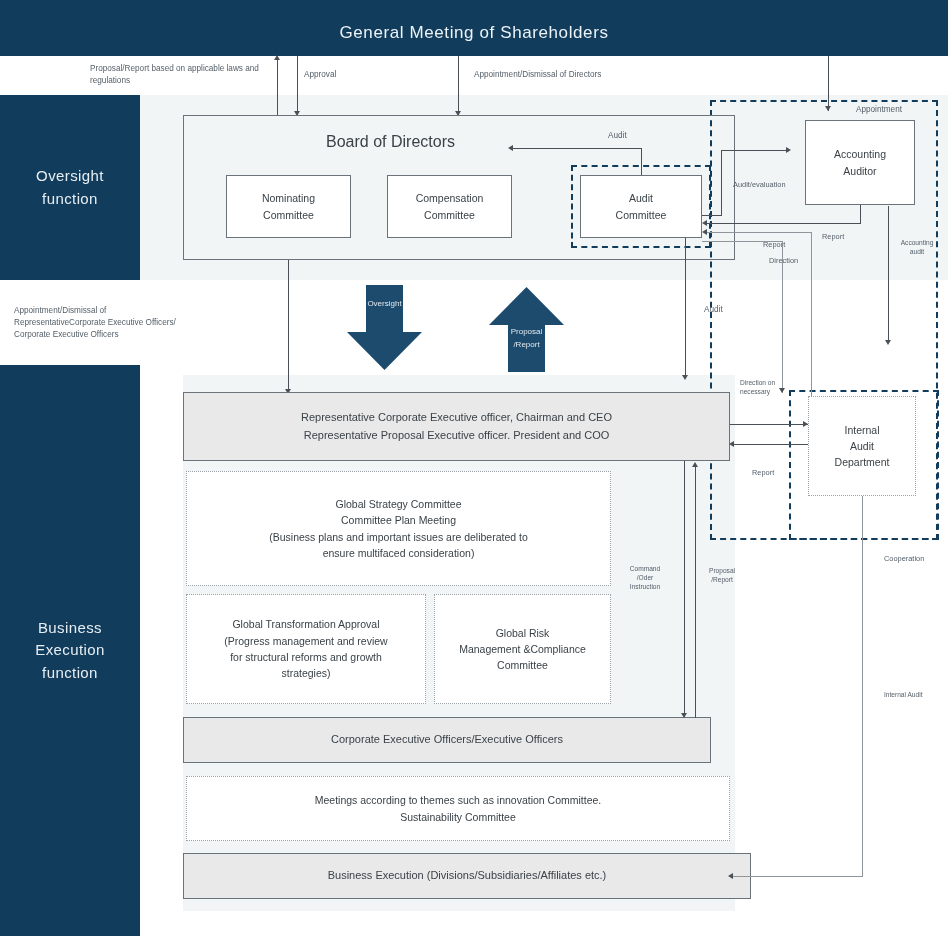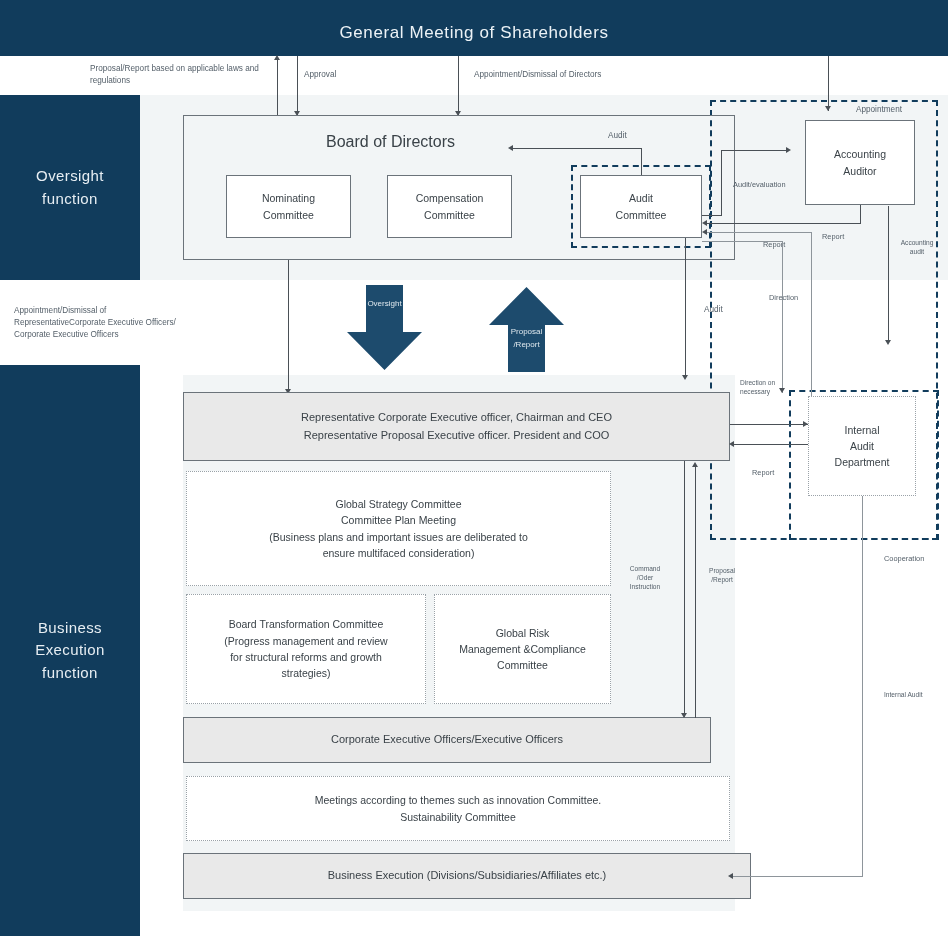--- a/index.html
+++ b/index.html
@@ -180,21 +180,21 @@
   <div class="ann-m" style="left:822px;top:232px;">Report</div>
 
   <div class="hl-g" style="left:706px;top:232px;width:105px;"></div>
   <div class="vl-g" style="left:811px;top:232px;height:164px;"></div>
   <div class="ar-l" style="left:702px;top:229px;"></div>
   <div class="ann-m" style="left:763px;top:240px;">Report</div>
 
   <div class="hl-g" style="left:702px;top:241px;width:80px;"></div>
   <div class="vl-g" style="left:782px;top:241px;height:152px;"></div>
   <div class="ar-d" style="left:779px;top:388px;"></div>
-  <div class="ann-m" style="left:769px;top:256px;margin-top:37px;">Direction</div>
+  <div class="ann-m" style="left:769px;top:256px;">Direction</div>
 
   <div class="vl" style="left:888px;top:206px;height:137px;"></div>
   <div class="ar-d" style="left:885px;top:340px;"></div>
   <div class="ann-s" style="left:895px;top:238px;width:44px;">
     <div>Accounting</div>
     <div>audit</div>
   </div>
 
   <div class="vl" style="left:685px;top:238px;height:140px;"></div>
   <div class="ar-d" style="left:682px;top:375px;"></div>
@@ -229,21 +229,21 @@
     <div class="box-text">
       <div>Global Strategy Committee</div>
       <div>Committee Plan Meeting</div>
       <div>(Business plans and important issues are deliberated to</div>
       <div>ensure multifaced consideration)</div>
     </div>
   </div>
 
   <div class="box box-dotted gtc-box">
     <div class="box-text">
-      <div>Board Transformation Committee</div>
+      <div>Global Transformation Approval</div>
       <div>(Progress management and review</div>
       <div>for structural reforms and growth</div>
       <div>strategies)</div>
     </div>
   </div>
 
   <div class="box box-dotted grmc-box">
     <div class="box-text">
       <div>Global Risk</div>
       <div>Management &amp;Compliance</div>

